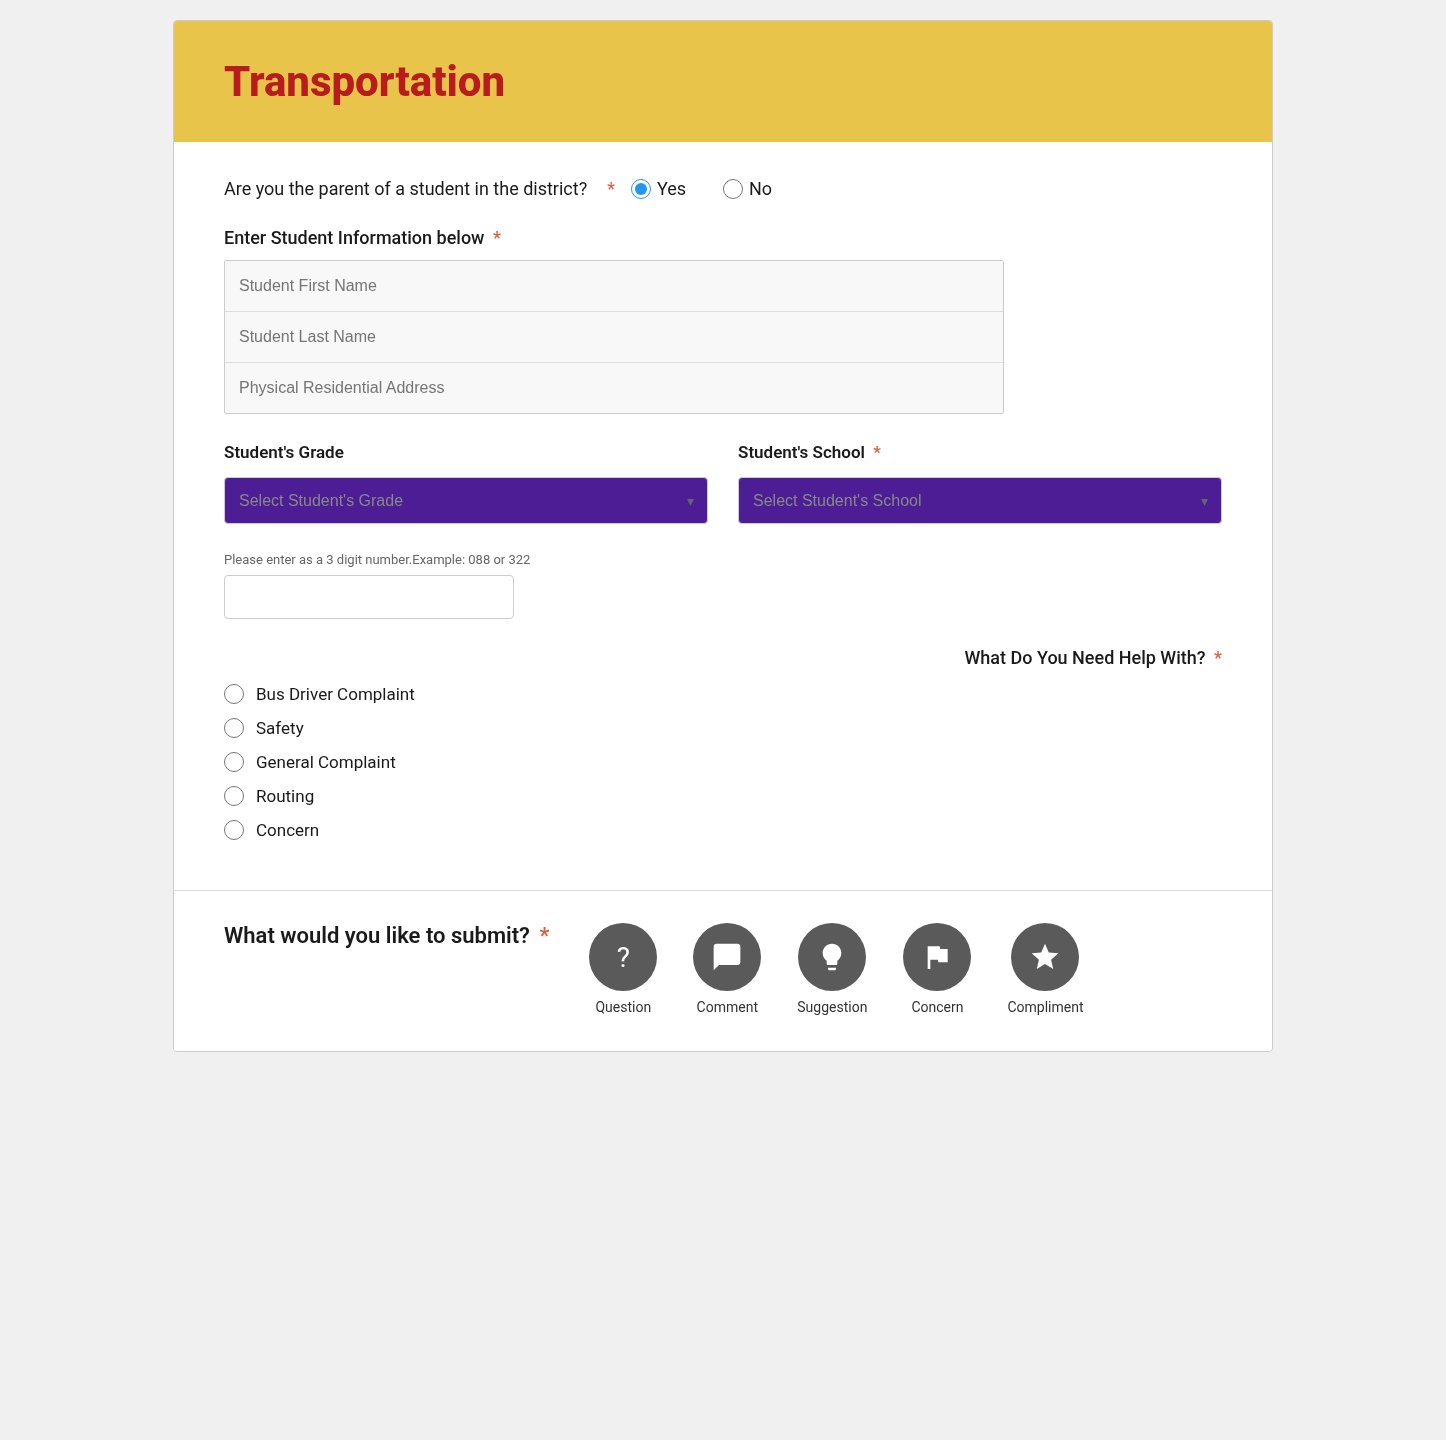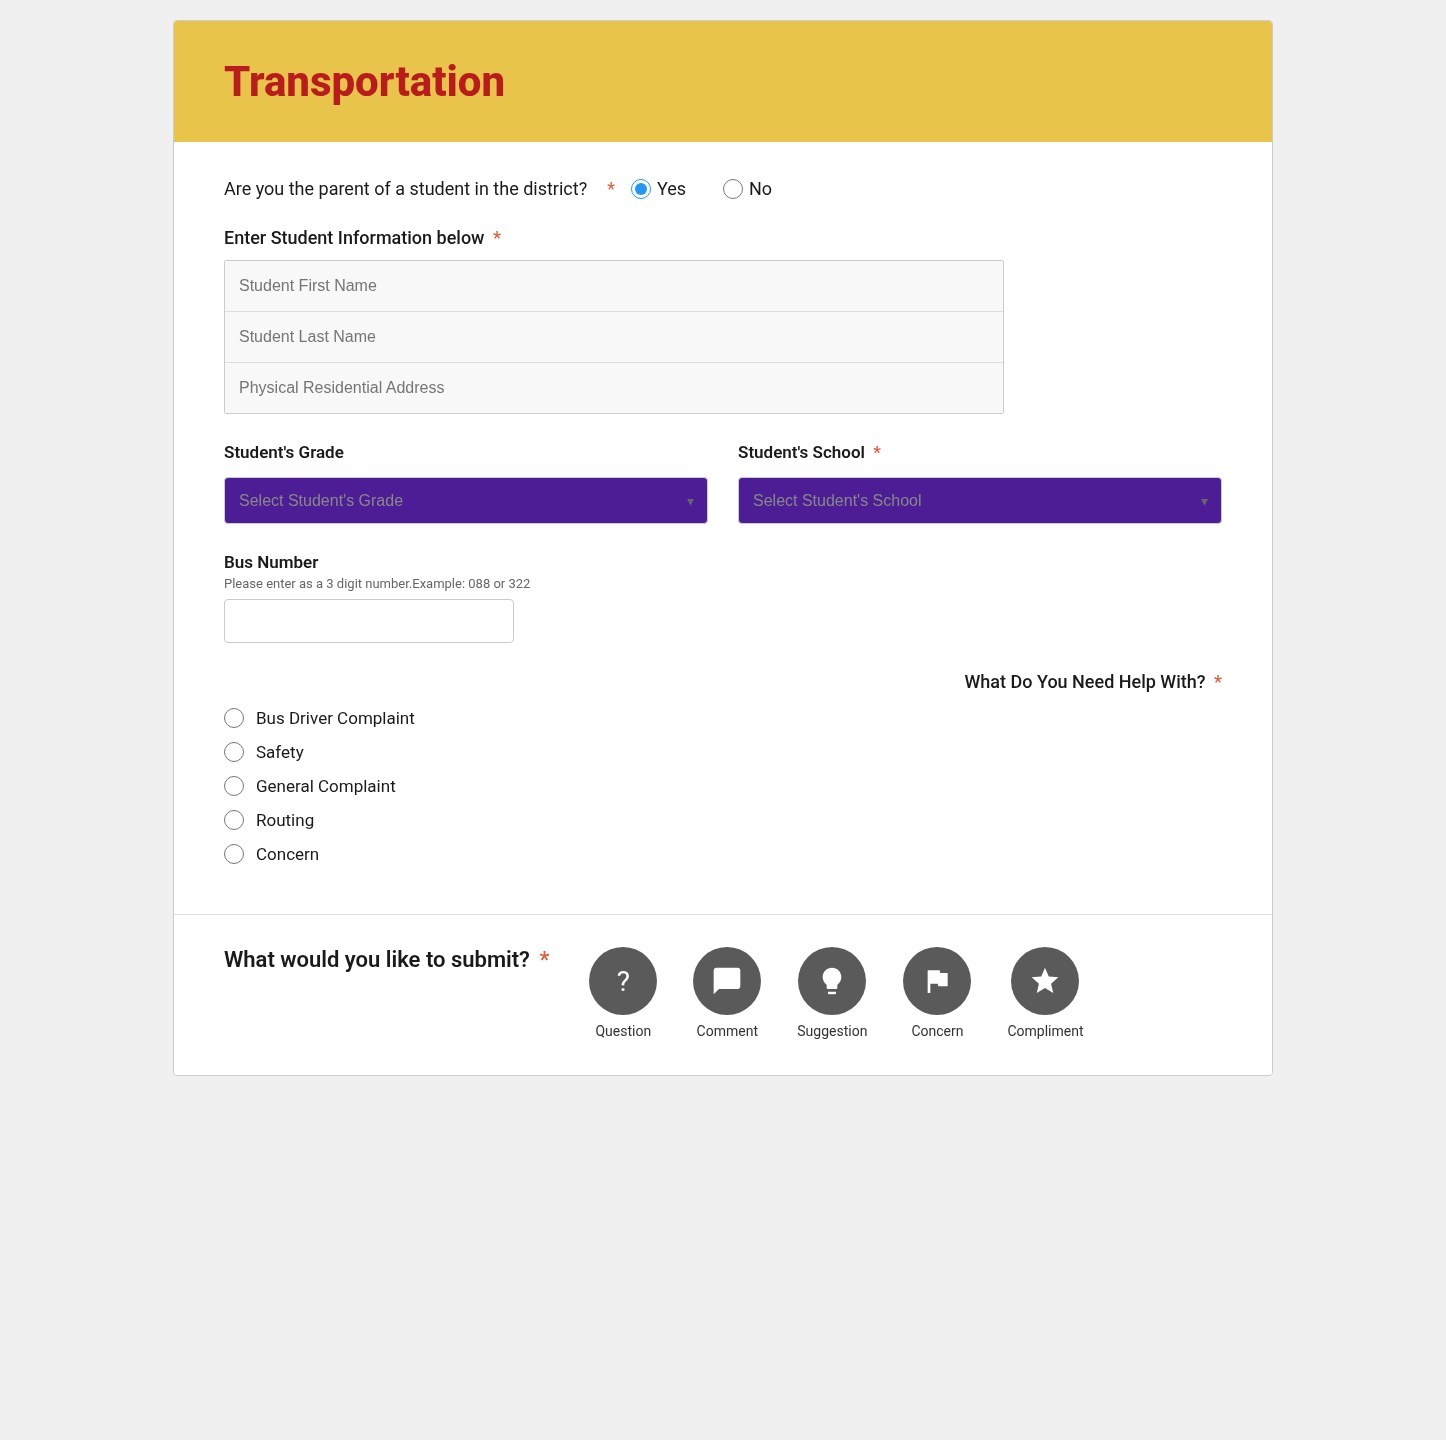--- a/index.html
+++ b/index.html
@@ -290,21 +290,20 @@
         <div class="select-wrapper">
           <select>
             <option value="" disabled="" selected="">Select Student's School</option>
           </select>
           <span class="select-arrow">▾</span>
         </div>
       </div>
     </div>
 
     <div class="bus-number-group">
-      <div class="form-group-label">Bus Number</div>
       <div class="bus-number-hint">Please enter as a 3 digit number.Example: 088 or 322</div>
       <input type="text" class="bus-number-input" style="">
     </div>
 
     <div class="help-section">
       <div class="help-section-label">
         <span>What Do You Need Help With?</span>
         <span class="required-star">*</span>
       </div>
       <div class="radio-option">

